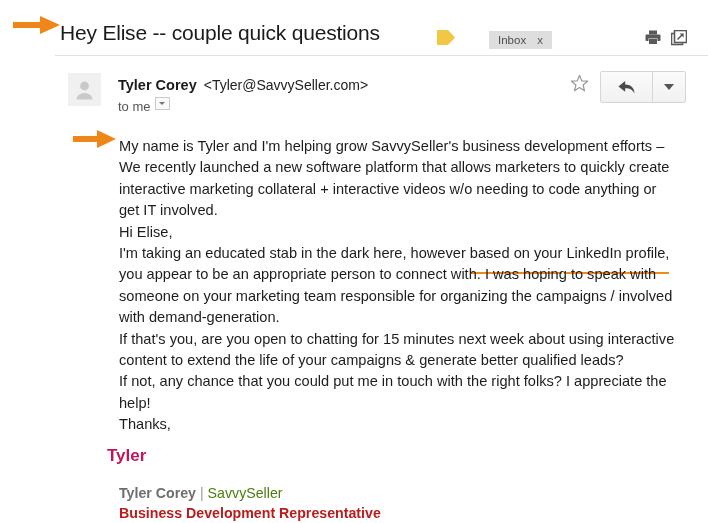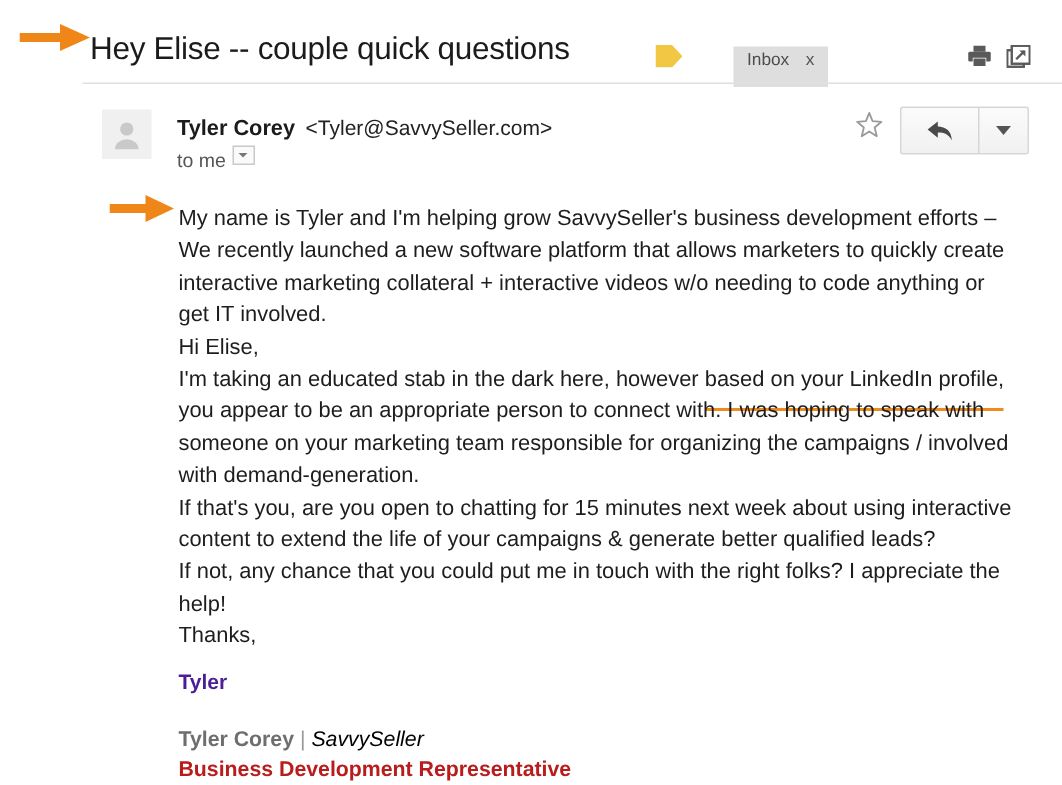--- a/index.html
+++ b/index.html
@@ -31,21 +31,21 @@
     white-space: nowrap;
   }
   #label-tag {
     position: absolute;
     left: 437px; top: 18px;
     width: 18px; height: 15px;
   }
   #inbox-chip {
     position: absolute;
     left: 489px; top: 19px;
-    height: 27px;
+    height: 18px;
     padding: 0 9px;
     background: #dedede;
     color: #4d4d4d;
     font-size: 11.5px;
     line-height: 18px;
     white-space: nowrap;
   }
   #inbox-chip .chip-x {
     margin-left: 11px;
     color: #555;
@@ -157,35 +157,35 @@
   #body-text p { margin: 0; }
   .underlined {
     background-image: linear-gradient(#ef8a1c, #ef8a1c);
     background-repeat: no-repeat;
     background-position: 0 101%;
     background-size: 100% 2.5px;
     padding-bottom: 13px;
   }
   #signoff-name {
     position: absolute;
-    left: 119px; top: 446px;
-    font-size: 14px;
+    left: 107px; top: 446px;
+    font-size: 17px;
     font-weight: bold;
-    color: #4c1d95;
+    color: #be185d;
   }
   #signature {
     position: absolute;
     left: 119px; top: 484px;
     font-size: 14.2px;
     line-height: 19.5px;
     color: #7a7a7a;
   }
   #sig-name { font-weight: bold; color: #6e6e6e; }
   #sig-sep  { color: #9a9a9a; font-weight: normal; }
-  #sig-company { color: #000000; font-style: italic; }
+  #sig-company { color: #4d7c0f; }
   #sig-title { font-weight: bold; color: #b91c1c; }
 
   
   .annotation-arrow { position: absolute; }
   #arrow-subject { left: 13px; top: 13px; }
   #arrow-greeting { left: 73px; top: 127px; }
 </style>
 </head>
 <body>
 

